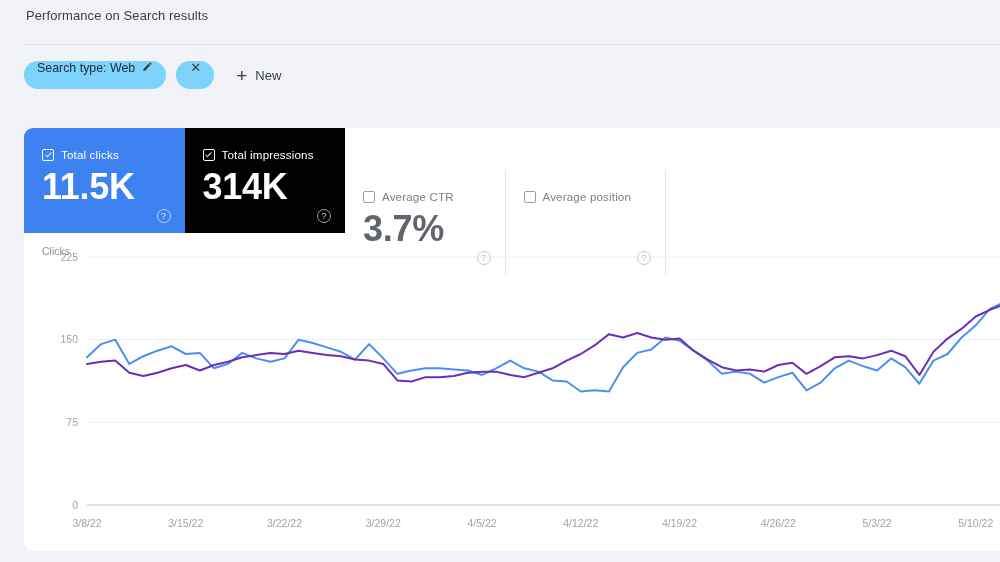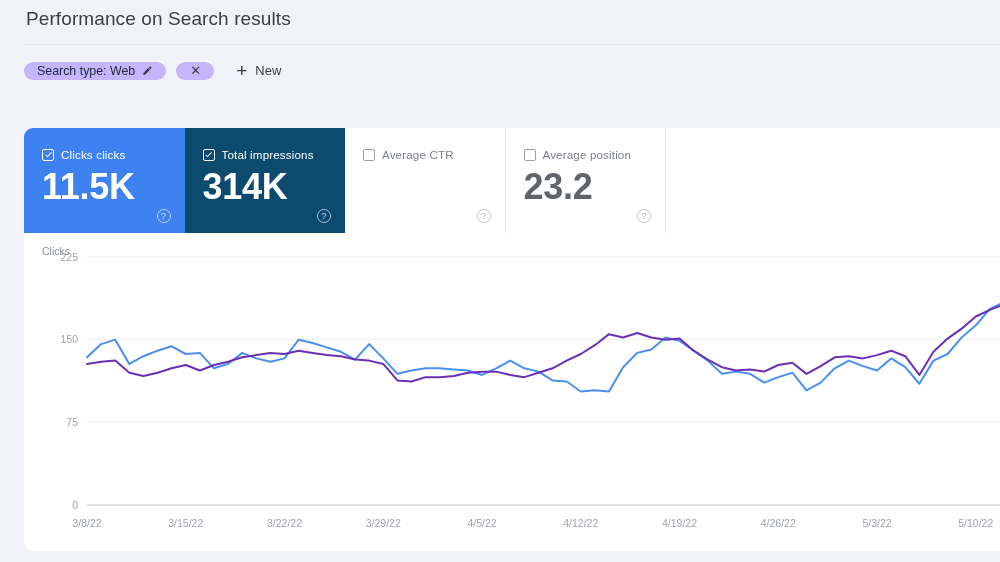--- a/index.html
+++ b/index.html
@@ -7,36 +7,36 @@
     width: 1000px; height: 562px;
     background: #f1f3f9;
     font-family: "Liberation Sans", sans-serif;
     overflow: hidden;
   }
   #app { position: relative; width: 1000px; height: 562px; }
 
   
   .page-title {
     position: absolute; left: 26px; top: 8px;
-    font-size: 19px; color: #3c4043; letter-spacing: .1px;
+    font-size: 13px; color: #3c4043; letter-spacing: .1px;
   }
   .header-divider {
     position: absolute; left: 24px; top: 44px;
     width: 976px; height: 1px; background: #e3e6ef;
   }
 
   
   .chip-row {
     position: absolute; left: 24px; top: 61px;
     display: flex; align-items: center; gap: 10px;
   }
   .chip {
-    display: flex; align-items: center; gap: 7px;
-    height: 18px; padding: 0 13px;
-    background: #c4b5fd; border-radius: 14px;
+    display: flex; align-items: flex-start; gap: 7px;
+    height: 28px; padding: 0 13px;
+    background: #7dd3fc; border-radius: 14px;
     font-size: 12.4px; color: #222c3d; white-space: nowrap;
   }
   .chip .pencil { width: 11px; height: 11px; display: block; }
   .chip .xmark {
     font-size: 13px; color: #3c4043; line-height: 1;
     margin-left: 1px; cursor: pointer;
   }
   .new-btn {
     display: flex; align-items: center; gap: 8px;
     margin-left: 12px; font-size: 13px; color: #3c4043;
@@ -55,22 +55,22 @@
   }
 
   
   .cards { position: absolute; left: 0; top: 0; display: flex; height: 105px; }
   .card {
     position: relative; width: 160.5px; height: 105px;
     padding: 20px 0 0 18px;
   }
   .card.first { border-radius: 9px 0 0 0; }
   .card.clicks      { background: #3d82f0; }
-  .card.impressions { background: #0c4a6e; }
-  .card.plain       { background: #ffffff; border-right: 1px solid #e4e6ec; }
+  .card.impressions { background: #000000; }
+  .card.plain       { background: #ffffff; border-right: 1px solid #e4e6ec; margin-top: 42px; }
   .card.plain.last  { border-right: 1px solid #e4e6ec; }
 
   .card-head { display: flex; align-items: center; gap: 7px; }
   .cbox {
     width: 12px; height: 12px; border-radius: 2px;
     display: flex; align-items: center; justify-content: center;
     flex: none;
   }
   .cbox.on  { border: 1.4px solid #ffffff; }
   .cbox.off { border: 1.4px solid #9aa0a6; }
@@ -133,21 +133,21 @@
 
     <div class="cards">
 
       <div class="card clicks first">
         <div class="card-head">
           <span class="cbox on">
             <svg class="tick" viewBox="0 0 24 24">
               <path fill="#ffffff" d="M9 16.2L4.8 12l-1.4 1.4L9 19 21 7l-1.4-1.4z"></path>
             </svg>
           </span>
-          <span class="card-label">Clicks clicks</span>
+          <span class="card-label">Total clicks</span>
         </div>
         <div class="card-value">11.5K</div>
         <div class="help">?</div>
       </div>
 
       <div class="card impressions">
         <div class="card-head">
           <span class="cbox on">
             <svg class="tick" viewBox="0 0 24 24">
               <path fill="#ffffff" d="M9 16.2L4.8 12l-1.4 1.4L9 19 21 7l-1.4-1.4z"></path>
@@ -157,29 +157,29 @@
         </div>
         <div class="card-value">314K</div>
         <div class="help">?</div>
       </div>
 
       <div class="card plain">
         <div class="card-head">
           <span class="cbox off"></span>
           <span class="card-label">Average CTR</span>
         </div>
+        <div class="card-value">3.7%</div>
         <div class="help">?</div>
       </div>
 
       <div class="card plain last">
         <div class="card-head">
           <span class="cbox off"></span>
           <span class="card-label">Average position</span>
         </div>
-        <div class="card-value">23.2</div>
         <div class="help">?</div>
       </div>
 
     </div>
 
     <div class="chart-wrap">
       <svg class="chart-svg" viewBox="0 0 976 318" preserveAspectRatio="none">
         <g>
           <text class="axis-title" x="14" y="22">Clicks</text>
         </g>

